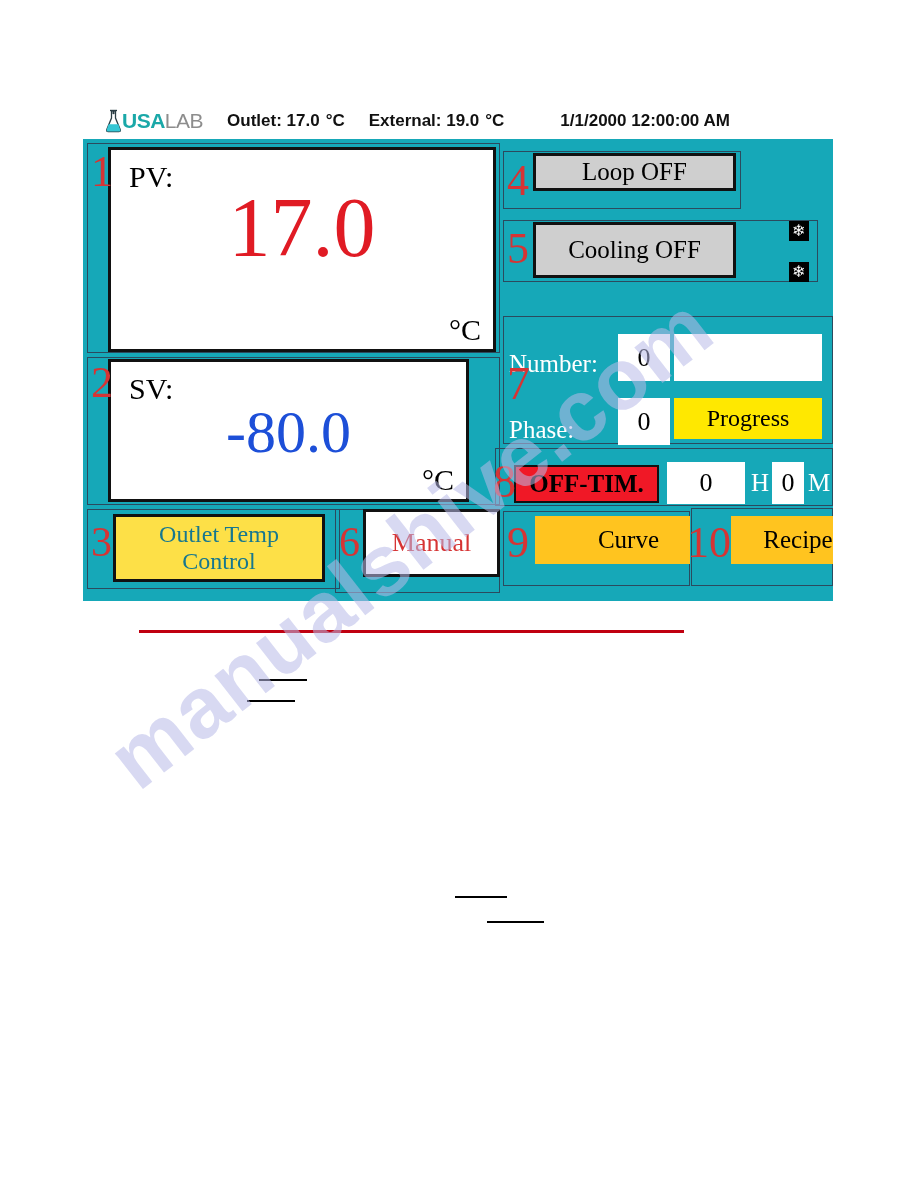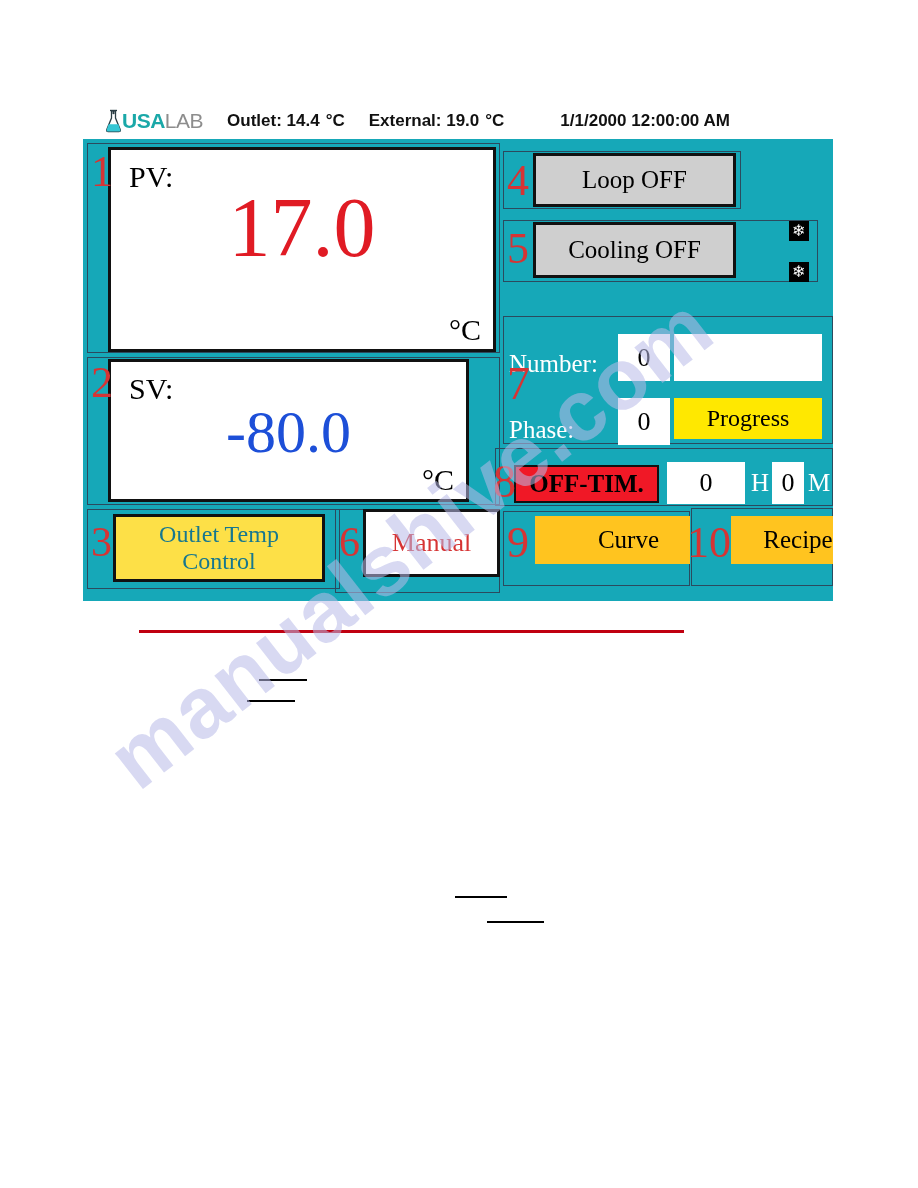--- a/index.html
+++ b/index.html
@@ -284,21 +284,21 @@
         <line x1="5" y1="1.5" x2="12" y2="1.5" stroke="#2b3d44" stroke-width="1.4"></line>
         <line x1="8.5" y1="1.5" x2="8.5" y2="5" stroke="#2b3d44" stroke-width="1"></line>
         <circle cx="8.5" cy="4" r="1.2" fill="#2b3d44"></circle>
         <path d="M6.5 2.2 L6.5 9 L1.8 20.5 Q1.0 22.6 3.3 22.6 L13.7 22.6 Q16.0 22.6 15.2 20.5 L10.5 9 L10.5 2.2 Z" fill="none" stroke="#2b3d44" stroke-width="1.3"></path>
         <path d="M3.6 15.3 L13.4 15.3 L15.2 20.5 Q16.0 22.6 13.7 22.6 L3.3 22.6 Q1.0 22.6 1.8 20.5 Z" fill="#35c6d4"></path>
       </svg>
       <span class="logo-usa">USA</span>
         <span class="logo-lab">LAB</span>
     </div>
 
-    <span class="hdr-item hdr-outlet">Outlet: 14.4</span>
+    <span class="hdr-item hdr-outlet">Outlet: 17.0</span>
     <span class="hdr-item deg-sm">°C</span>
 
     <span class="hdr-item hdr-external">External: 19.0</span>
     <span class="hdr-item deg-sm">°C</span>
 
     <span class="hdr-item hdr-datetime">1/1/2000  12:00:00  AM</span>
   </div>
 
   <div class="group" style="left:4px; top:40px; width:413px; height:210px;"></div>
   <div class="gnum" style="left:8px; top:47px; font-size:44px;">1</div>
@@ -327,21 +327,21 @@
   </div>
 
   <div class="group" style="left:252px; top:406px; width:165px; height:84px;"></div>
   <div class="gnum" style="left:256px; top:418px; font-size:42px;">6</div>
 
   <div class="btn-white" style="left:280px; top:406px; width:137px; height:68px;">Manual</div>
 
   <div class="group" style="left:420px; top:48px; width:238px; height:58px;"></div>
   <div class="gnum" style="left:424px; top:56px; font-size:44px;">4</div>
 
-  <div class="btn-gray" style="left:450px; top:50px; width:203px; height:54px;">Loop OFF</div>
+  <div class="btn-gray" style="left:450px; top:50px; width:203px; height:38px;">Loop OFF</div>
 
   <div class="group" style="left:420px; top:117px; width:315px; height:62px;"></div>
   <div class="gnum" style="left:424px; top:124px; font-size:44px;">5</div>
 
   <div class="btn-gray" style="left:450px; top:119px; width:203px; height:56px;">Cooling OFF</div>
 
   <div class="snow" style="left:706px; top:118px;">❄</div>
   <div class="snow" style="left:706px; top:159px;">❄</div>
 
   <div class="group" style="left:420px; top:213px; width:330px; height:128px;"></div>

